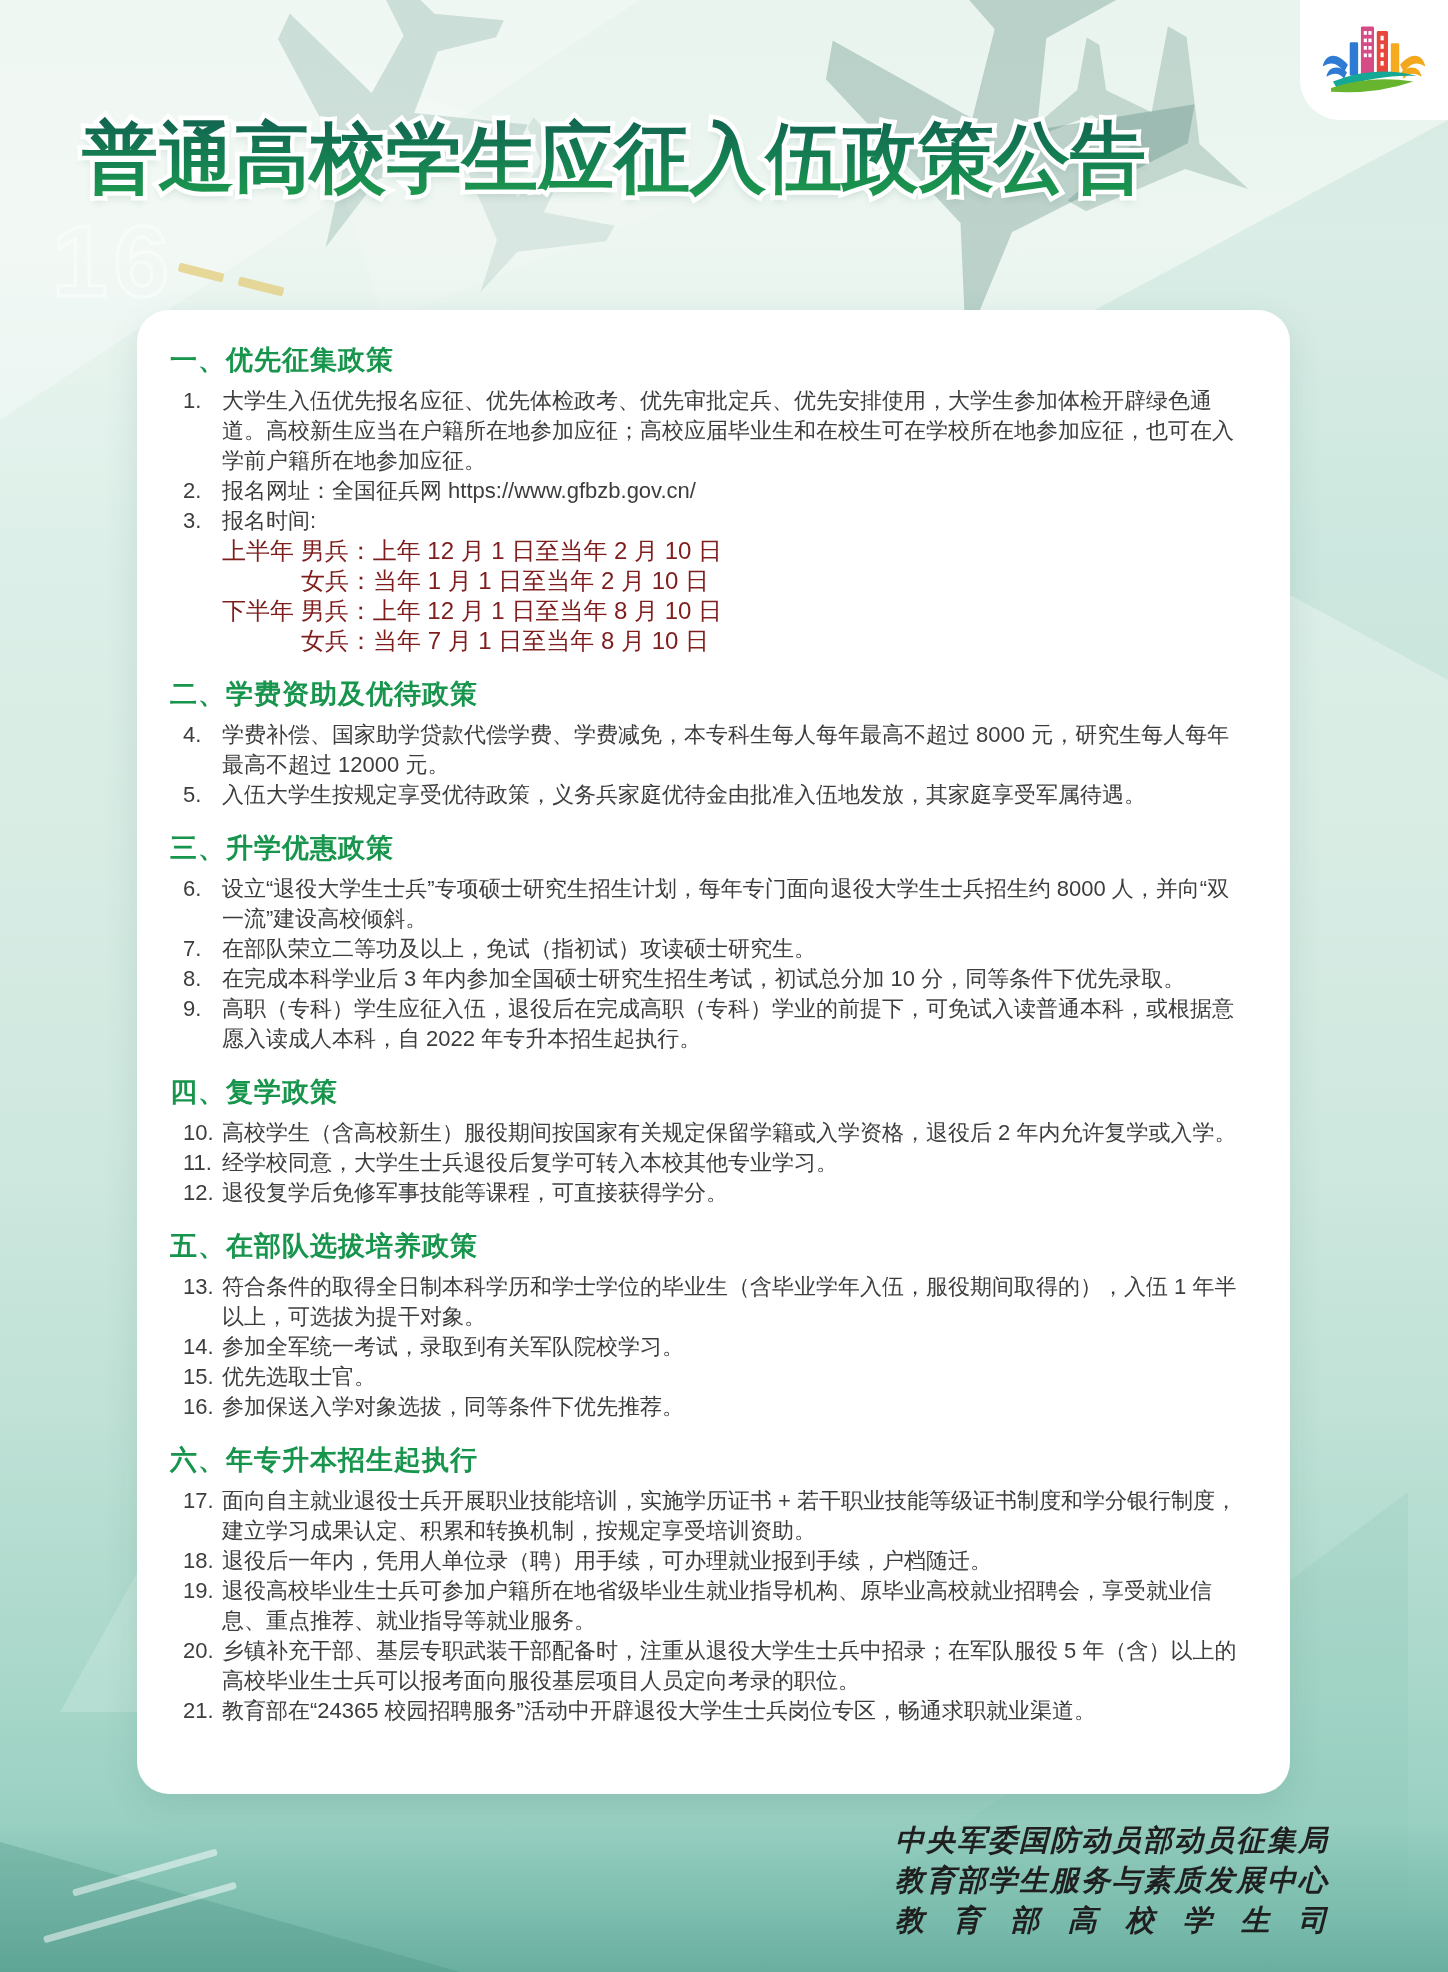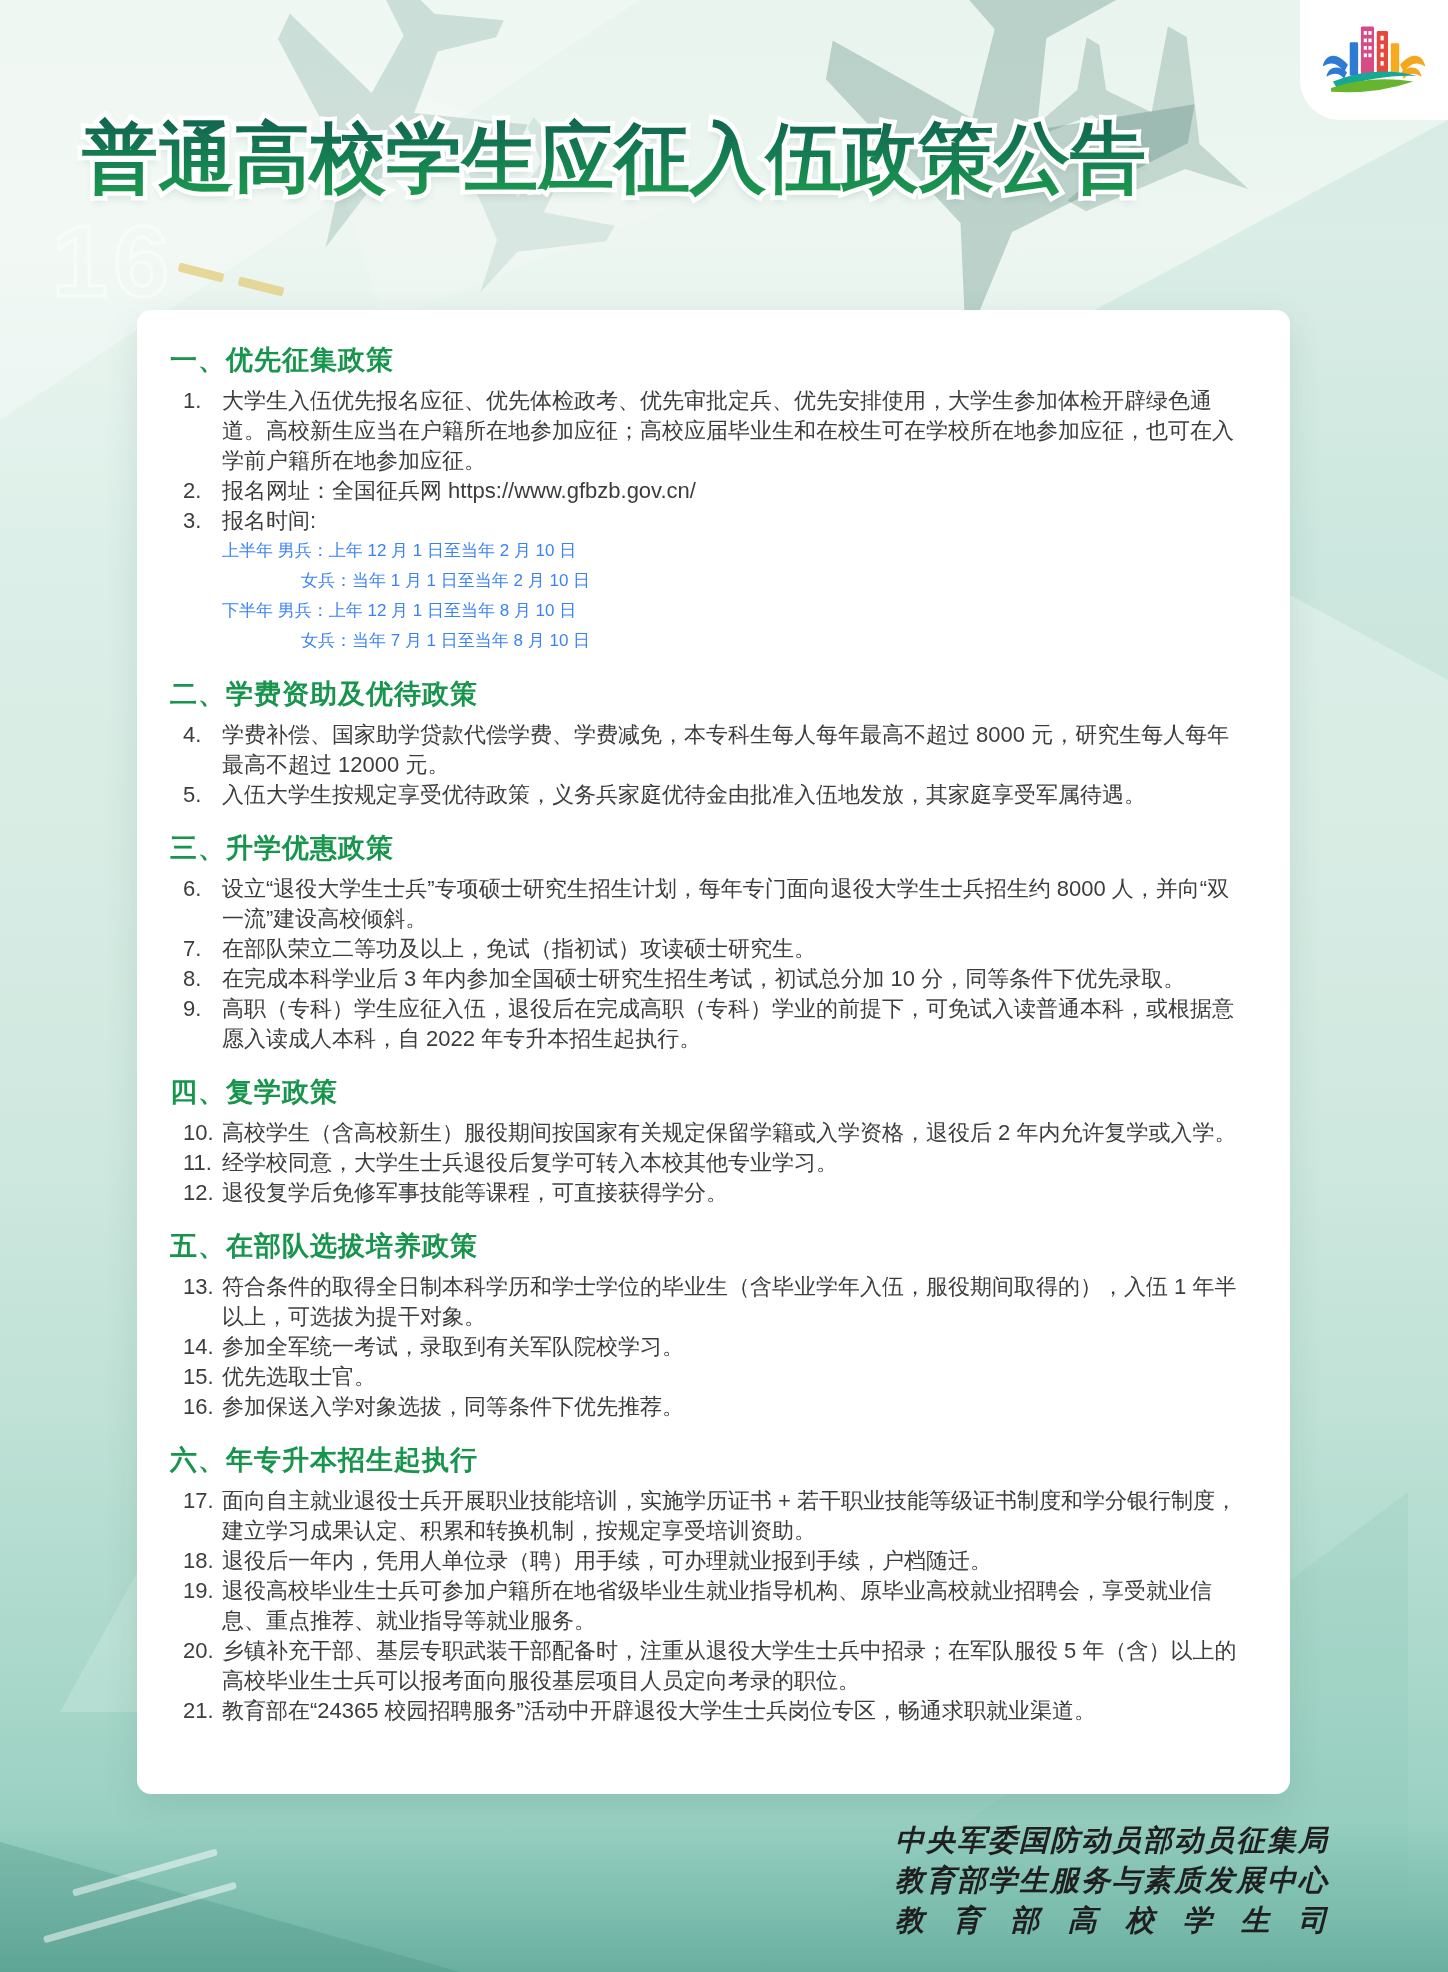--- a/index.html
+++ b/index.html
@@ -43,32 +43,32 @@
   .title{position:absolute;left:82px;top:108px;margin:0;font-weight:700;font-size:76px;letter-spacing:0;white-space:nowrap;}
   .title .t-outline{position:relative;color:#fff;-webkit-text-stroke:9px #ffffff;text-shadow:0 5px 10px rgba(20,80,60,.20);}
   .title .t-fill{
     position:absolute;left:0;top:0;white-space:nowrap;
     background:linear-gradient(180deg,#115e50 0%,#158152 52%,#20a24b 100%);
     -webkit-background-clip:text;background-clip:text;color:transparent;
   }
   
   .card{
     position:absolute;left:137px;top:310px;width:1153px;height:1484px;
-    background:#ffffff;border-radius:14px;
+    background:#ffffff;border-radius:32px;
     box-shadow:0 12px 34px rgba(30,90,70,.12);
     padding:30px 40px 0 33px;box-sizing:border-box;overflow:hidden;
   }
   .card h2{
     margin:20px 0 8px 0;font-size:27px;line-height:36px;
     color:#18954d;font-weight:800;letter-spacing:1px;
   }
   .card h2:first-child{margin-top:2px;}
   .item{position:relative;padding-left:52px;font-size:22px;line-height:30px;color:#3d3d3d;}
   .item .num{position:absolute;left:13px;top:0;}
-  .sched{font-size:17px;line-height:30px;color:#3b82f6;}
+  .sched{font-size:24px;line-height:30px;color:#7f1d1d;}
   .sched.s1{padding-left:52px;}
   .sched.s2{padding-left:131px;}
   
   .footer{position:absolute;left:895px;top:1820px;width:432px;}
   .f-line{
     font-size:29px;line-height:40px;font-weight:bold;color:#1f1f1f;
     text-align:justify;text-align-last:justify;font-style:italic;
   }
 </style>
 </head>

